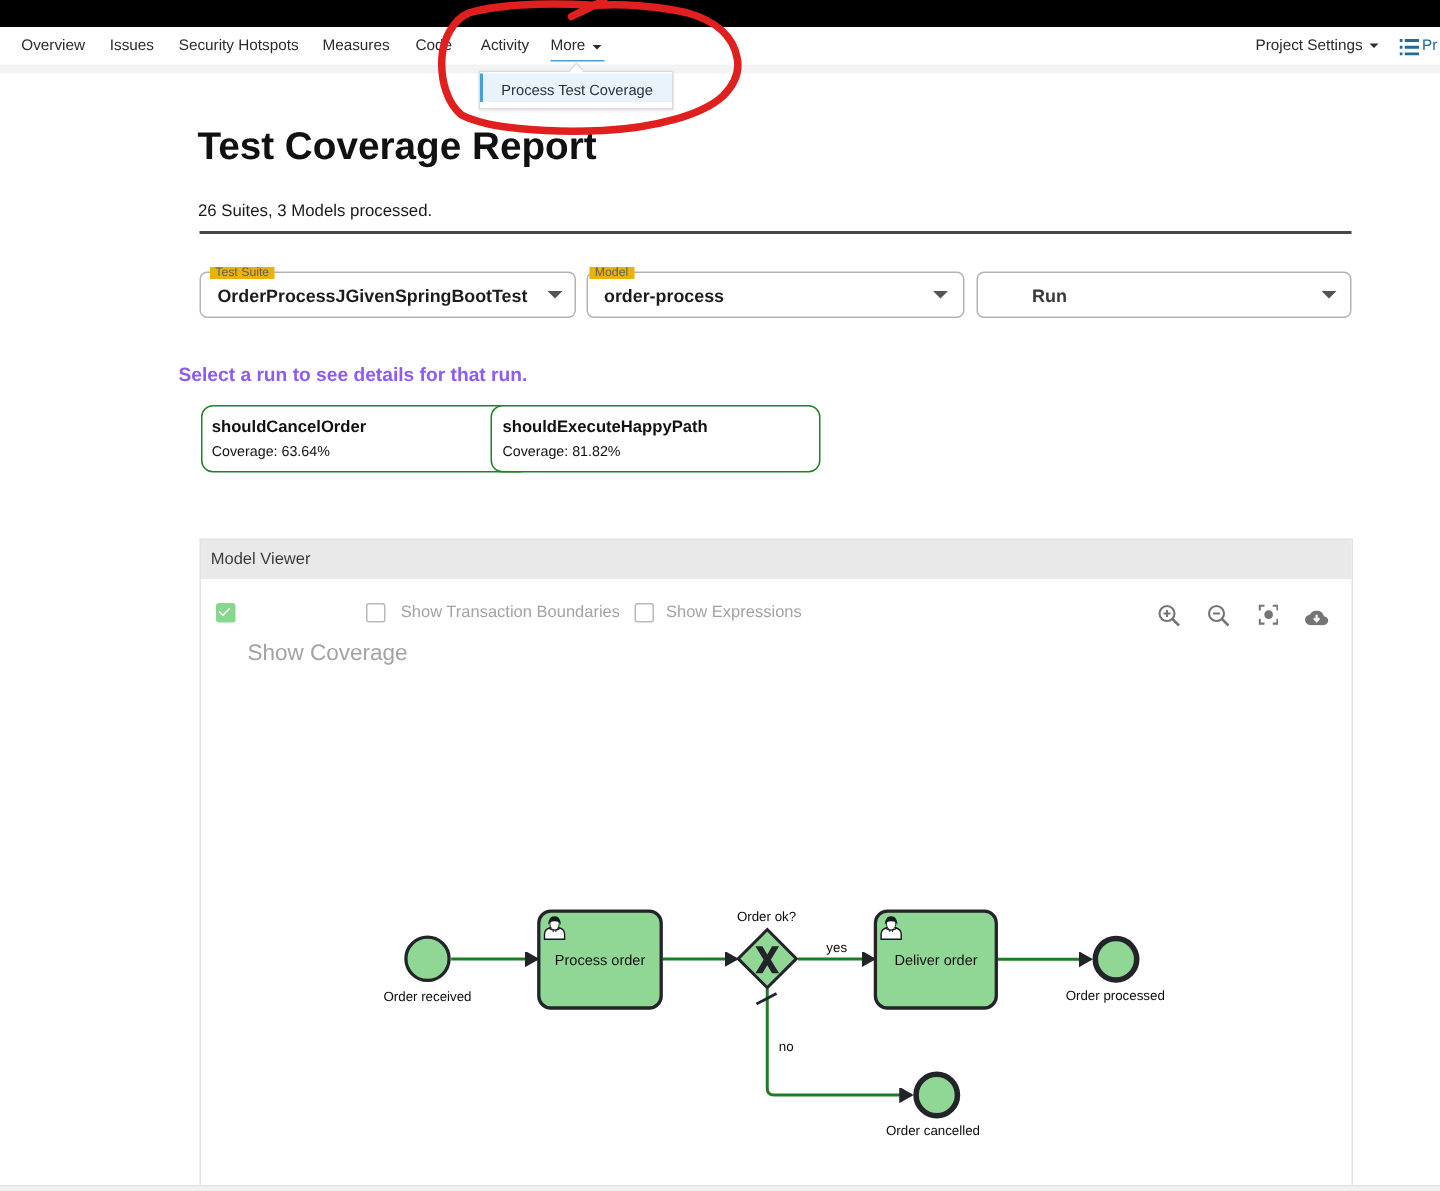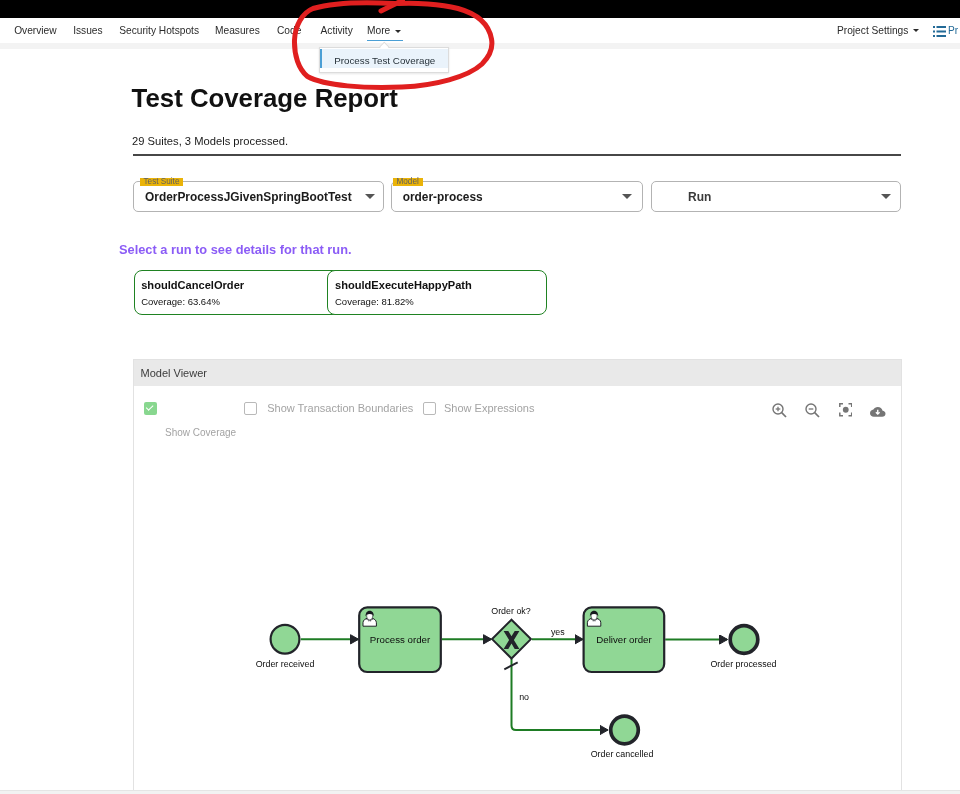--- a/index.html
+++ b/index.html
@@ -87,21 +87,21 @@
   <span class="abs navitem" style="left:948px;color:#236a97;">Pr</span>
 
   <div id="grayband" class="abs"></div>
   <div id="moreline" class="abs"></div>
   <div id="dropdown" class="abs"></div>
   <div id="notch" class="abs"></div>
   <div id="dropitem" class="abs"></div>
   <span id="droptext" class="abs">Process Test Coverage</span>
 
   <div id="h1" class="abs">Test Coverage Report</div>
-  <div id="subtitle" class="abs">29 Suites, 3 Models processed.</div>
+  <div id="subtitle" class="abs">26 Suites, 3 Models processed.</div>
   <div id="hr1" class="abs"></div>
 
   <div class="abs sel" style="left:133px;width:251px;"></div>
   <span class="abs sellabel" style="left:139.5px;">Test Suite</span>
   <span class="abs selval" style="left:145px;">OrderProcessJGivenSpringBootTest</span>
   <span class="abs selarrow" style="left:365.3px;"></span>
 
   <div class="abs sel" style="left:391.3px;width:252px;"></div>
   <span class="abs sellabel" style="left:392.5px;">Model</span>
   <span class="abs selval" style="left:402.7px;">order-process</span>
@@ -122,21 +122,21 @@
     <span class="cardsub">Coverage: 81.82%</span>
   </div>
 
   <div id="panel" class="abs"></div>
   <div id="panelhead" class="abs"></div>
   <span id="panelheadtext" class="abs">Model Viewer</span>
 
   <div class="abs cb checked" style="left:143.8px;">
       <span class="ckmark"></span>
     </div>
-  <span class="abs cblabel" style="left:165px;font-size:10px;margin-top:25px;">Show Coverage</span>
+  <span class="abs cblabel" style="left:165px;font-size:15px;margin-top:25px;">Show Coverage</span>
   <div class="abs cb empty" style="left:244.2px;"></div>
   <span class="abs cblabel" style="left:267.2px;">Show Transaction Boundaries</span>
   <div class="abs cb empty" style="left:423px;"></div>
   <span class="abs cblabel" style="left:444px;">Show Expressions</span>
 
   <svg class="abs" style="left:771.5px;top:403px;" width="15" height="15" viewBox="0 0 15 15">
     <circle cx="6" cy="6" r="5" fill="none" stroke="#757575" stroke-width="1.4"></circle>
     <line x1="3.7" y1="6" x2="8.3" y2="6" stroke="#757575" stroke-width="1.3"></line>
     <line x1="6" y1="3.7" x2="6" y2="8.3" stroke="#757575" stroke-width="1.3"></line>
     <line x1="9.7" y1="9.7" x2="14" y2="14" stroke="#757575" stroke-width="1.7"></line>

